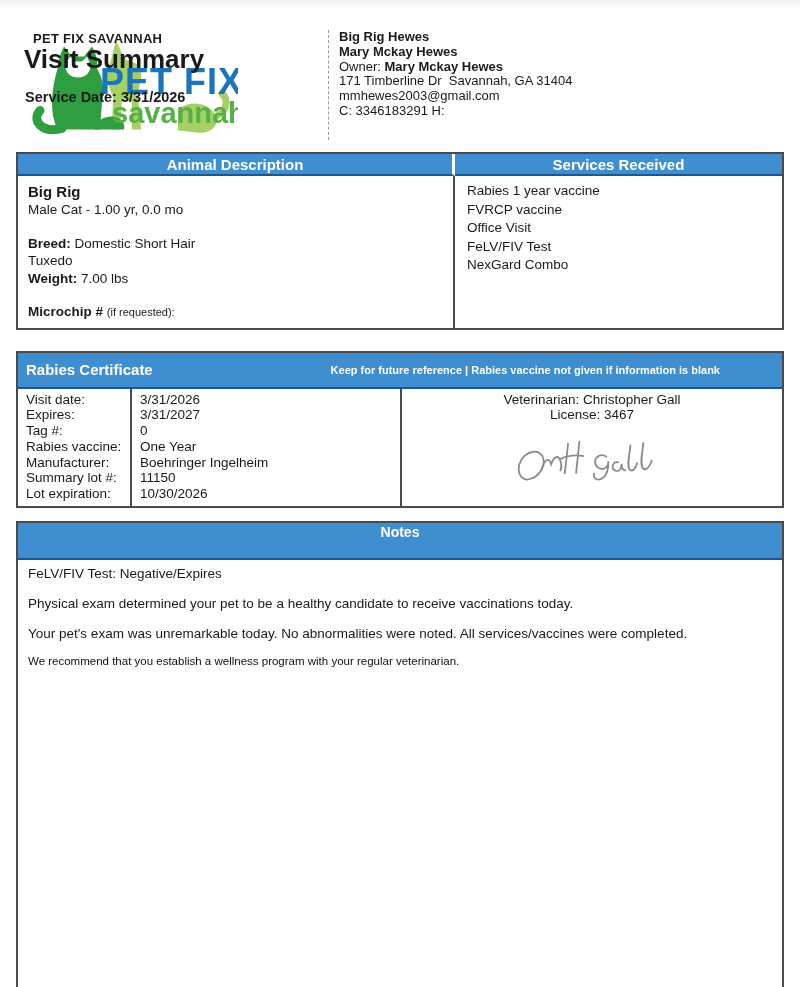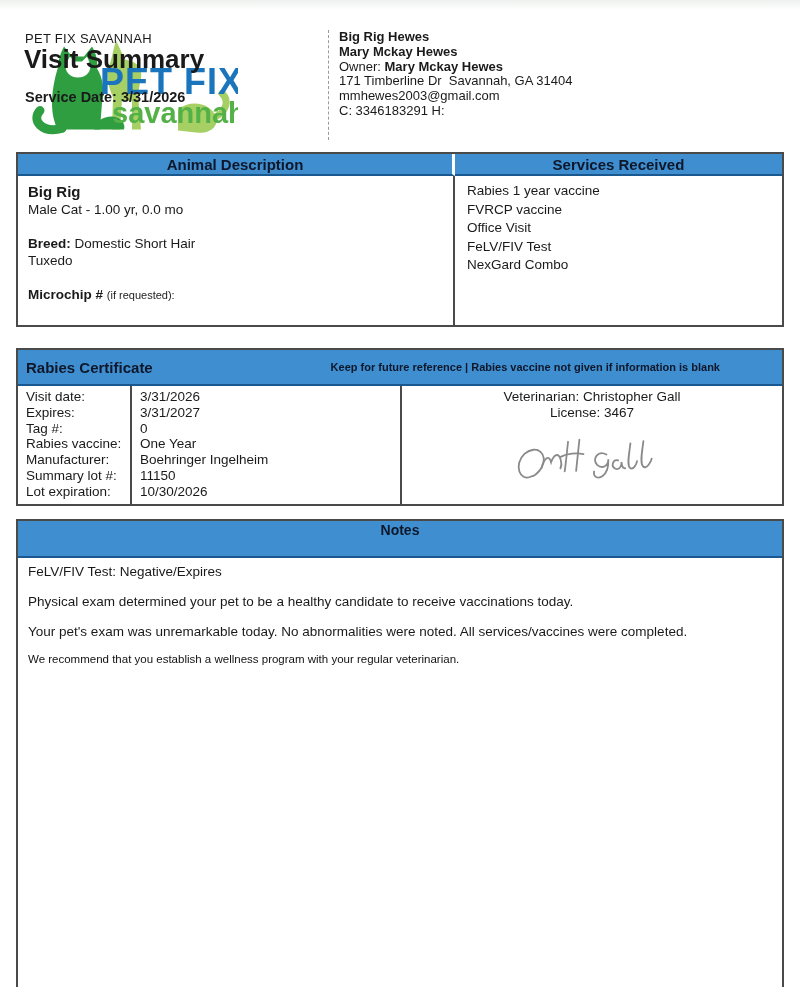--- a/index.html
+++ b/index.html
@@ -9,33 +9,33 @@
     background: #ffffff;
     color: #1a1a1a;
     overflow: hidden;
     position: relative;
   }
   .top-band { height: 10px; background: linear-gradient(#edf1ee, #ffffff); }
 
   
   .header { position: relative; height: 142px; width: 100%; }
   .logo-svg { position: absolute; left: 28px; top: 26px; width: 210px; height: 108px; }
-  .clinic-name { position: absolute; left: 25px; top: 21px; font-size: 13px; font-weight: normal; letter-spacing: .3px; z-index: 2; }
+  .clinic-name { position: absolute; left: 33px; top: 21px; font-size: 13px; font-weight: bold; letter-spacing: .3px; z-index: 2; }
   .doc-title   { position: absolute; left: 24px; top: 34px; font-size: 26px; font-weight: bold; z-index: 2; }
   .service-date{ position: absolute; left: 25px; top: 79px; font-size: 14.5px; font-weight: bold; z-index: 2; }
   .client-block {
     position: absolute; left: 328px; top: 20px; z-index: 2;
     border-left: 1px dashed #9a9a9a; padding-left: 10px; min-height: 110px;
     font-size: 13px; line-height: 14.8px;
   }
   .client-block .b { font-weight: bold; }
   .pre { white-space: pre; }
 
   
-  .bluebar { background: #3e8ed0; color: #0f172a; font-weight: bold; border-bottom: 2px solid #19598f; }
+  .bluebar { background: #3e8ed0; color: #ffffff; font-weight: bold; border-bottom: 2px solid #19598f; }
   .outer { margin: 0 16px; border: 2px solid #4a4a4a; background: #fff; }
 
   
   .t1-head { display: grid; grid-template-columns: 437px 1fr; }
   .t1-head .cell { height: 22px; line-height: 22px; text-align: center; font-size: 15px; }
   .t1-head .cell.first { border-right: 3px solid #ffffff; }
   .t1-body { display: grid; grid-template-columns: 437px 1fr; min-height: 149px; }
   .t1-body .left  { border-right: 2px solid #4a4a4a; padding: 6px 10px; }
   .t1-body .right { padding: 6px 12px; }
   .animal-name { font-size: 15px; font-weight: bold; line-height: 19px; }
@@ -109,20 +109,22 @@
     <div class="cell bluebar">Services Received</div>
   </div>
   <div class="t1-body">
     <div class="left">
       <div class="animal-name">Big Rig</div>
       <div class="line">Male Cat - 1.00 yr, 0.0 mo</div>
       <div class="spacer"></div>
       <div class="line"><b>Breed:</b>
         <span>Domestic Short Hair</span></div>
       <div class="line">Tuxedo</div>
+      <div class="line"><b>Weight:</b>
+        <span>7.00 lbs</span></div>
       <div class="spacer"></div>
       <div class="line"><b>Microchip #</b>
         <span class="small-note">(if requested):</span></div>
     </div>
     <div class="right">
       <div class="svc">Rabies 1 year vaccine</div>
       <div class="svc">FVRCP vaccine</div>
       <div class="svc">Office Visit</div>
       <div class="svc">FeLV/FIV Test</div>
       <div class="svc">NexGard Combo</div>

